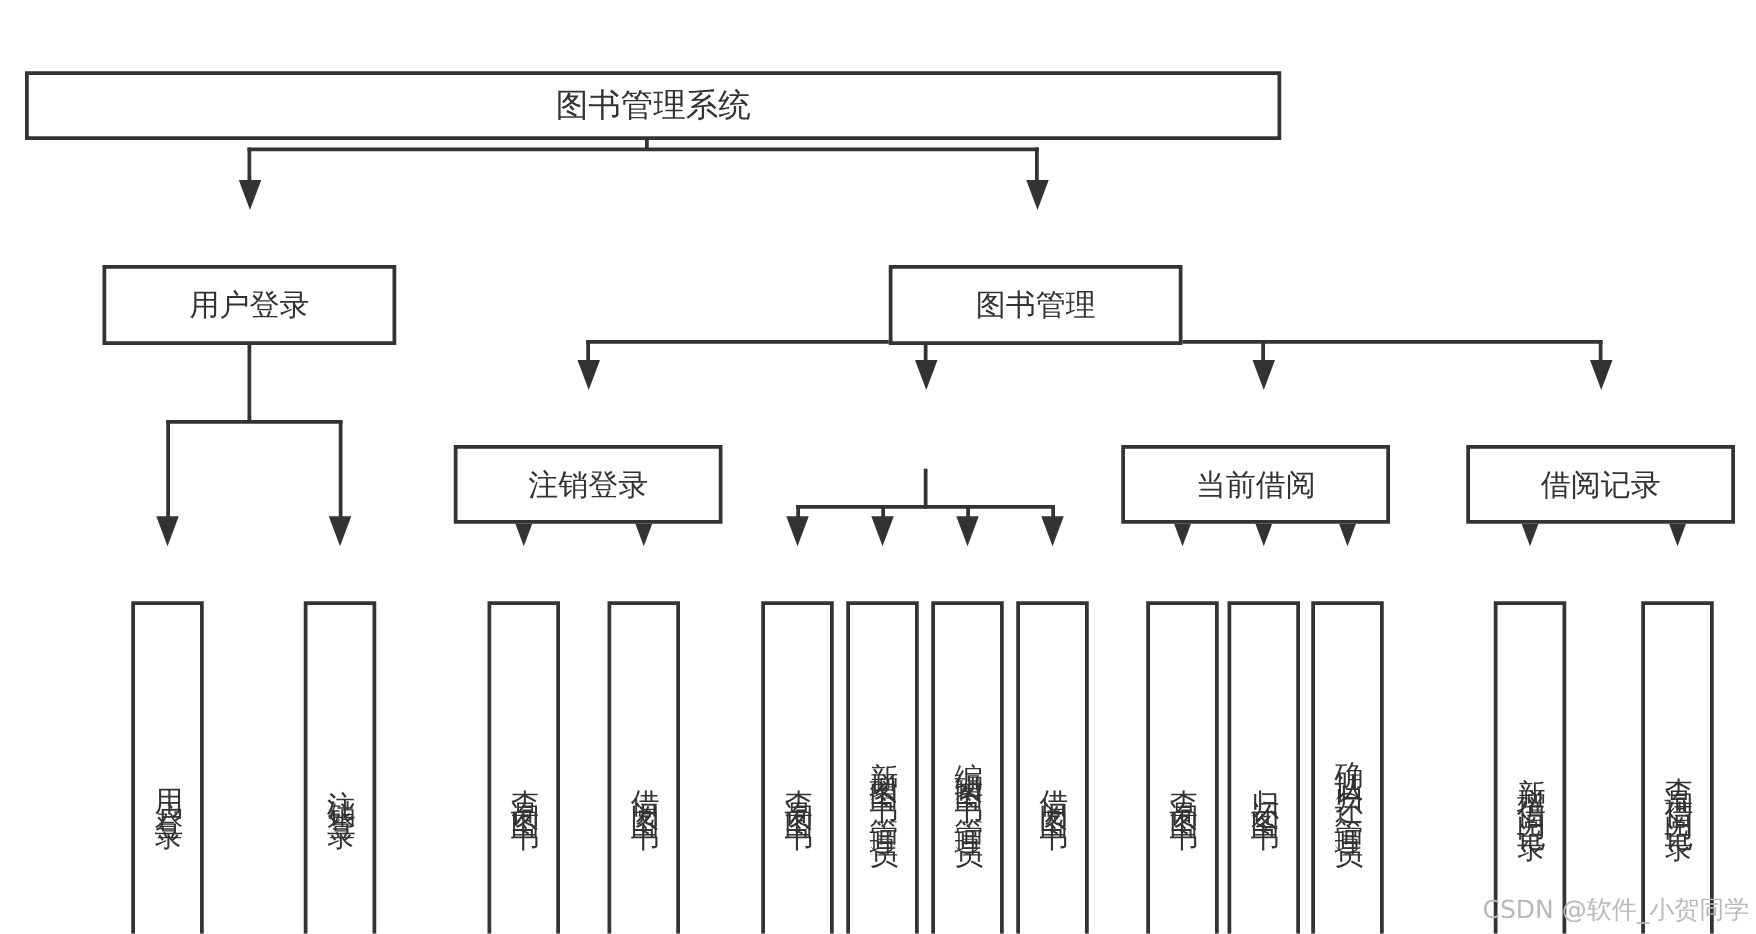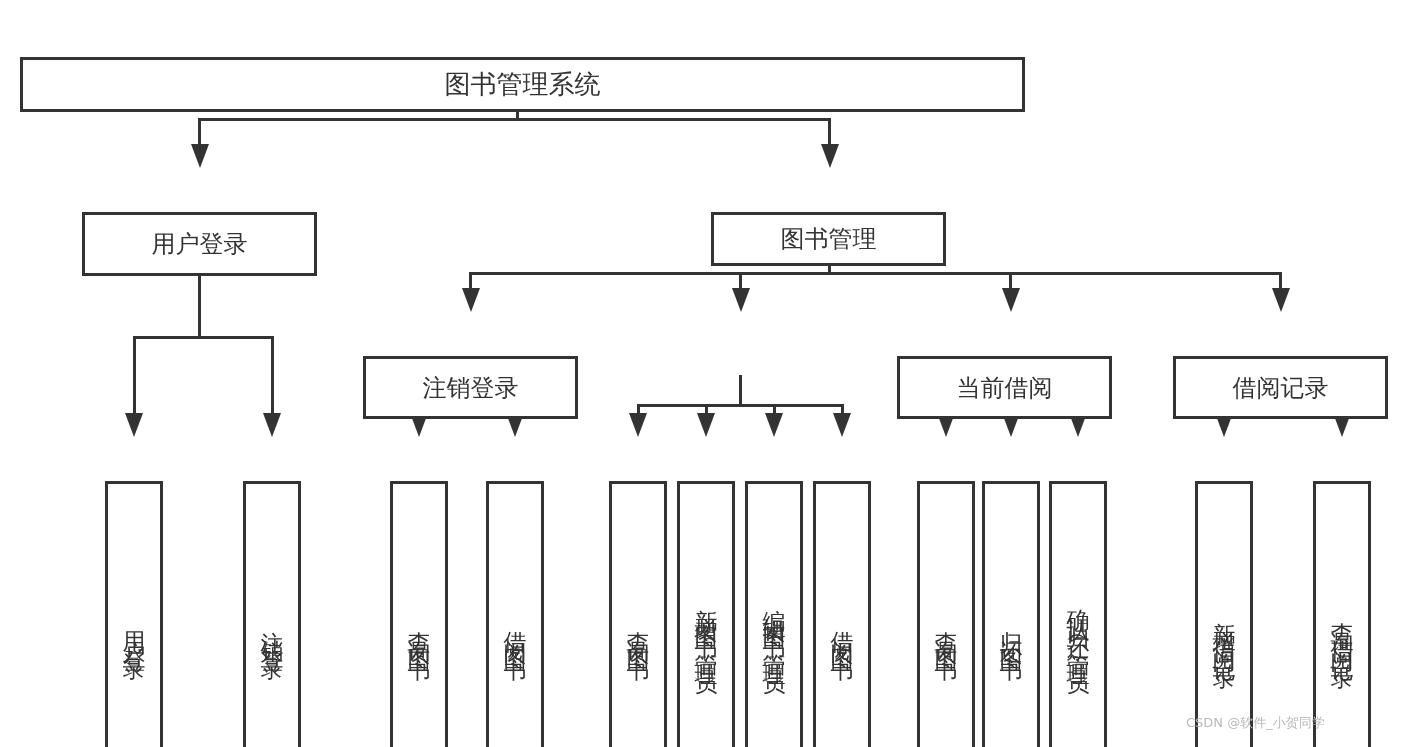--- a/index.html
+++ b/index.html
@@ -49,21 +49,21 @@
     width: 0;
     height: 0;
     border-left: 9px solid transparent;
     border-right: 9px solid transparent;
     border-top: 24px solid #333333;
   }
   .watermark {
     position: absolute;
     left: 1186px;
     top: 714px;
-    font-size: 13px;
+    font-size: 20px;
     color: #b9b9b9;
     white-space: nowrap;
     z-index: 5;
   }
 </style>
 </head>
 <body>
 
 <div class="canvas">
 
@@ -126,21 +126,21 @@
   <div class="line" style="left:1341px; top:404px; width:3px; height:11px;"></div>
   <div class="arrow" style="left:1333px; top:413px;"></div>
 
   <div class="box" style="left:20px; top:13px; width:1005px; height:55px;">
     <span class="hlabel root-label">图书管理系统</span>
   </div>
 
   <div class="box" style="left:82px; top:168px; width:235px; height:64px;">
     <span class="hlabel l2-label">用户登录</span>
   </div>
-  <div class="box" style="left:711px; top:168px; width:235px; height:54px;">
+  <div class="box" style="left:711px; top:168px; width:235px; height:64px;">
     <span class="hlabel l2-label">图书管理</span>
   </div>
 
   <div class="box" style="left:363px; top:312px; width:215px; height:63px;">
     <span class="hlabel l3-label">注销登录</span>
   </div>
   <div class="box" style="left:897px; top:312px; width:215px; height:63px;">
     <span class="hlabel l3-label">当前借阅</span>
   </div>
   <div class="box" style="left:1173px; top:312px; width:215px; height:63px;">

